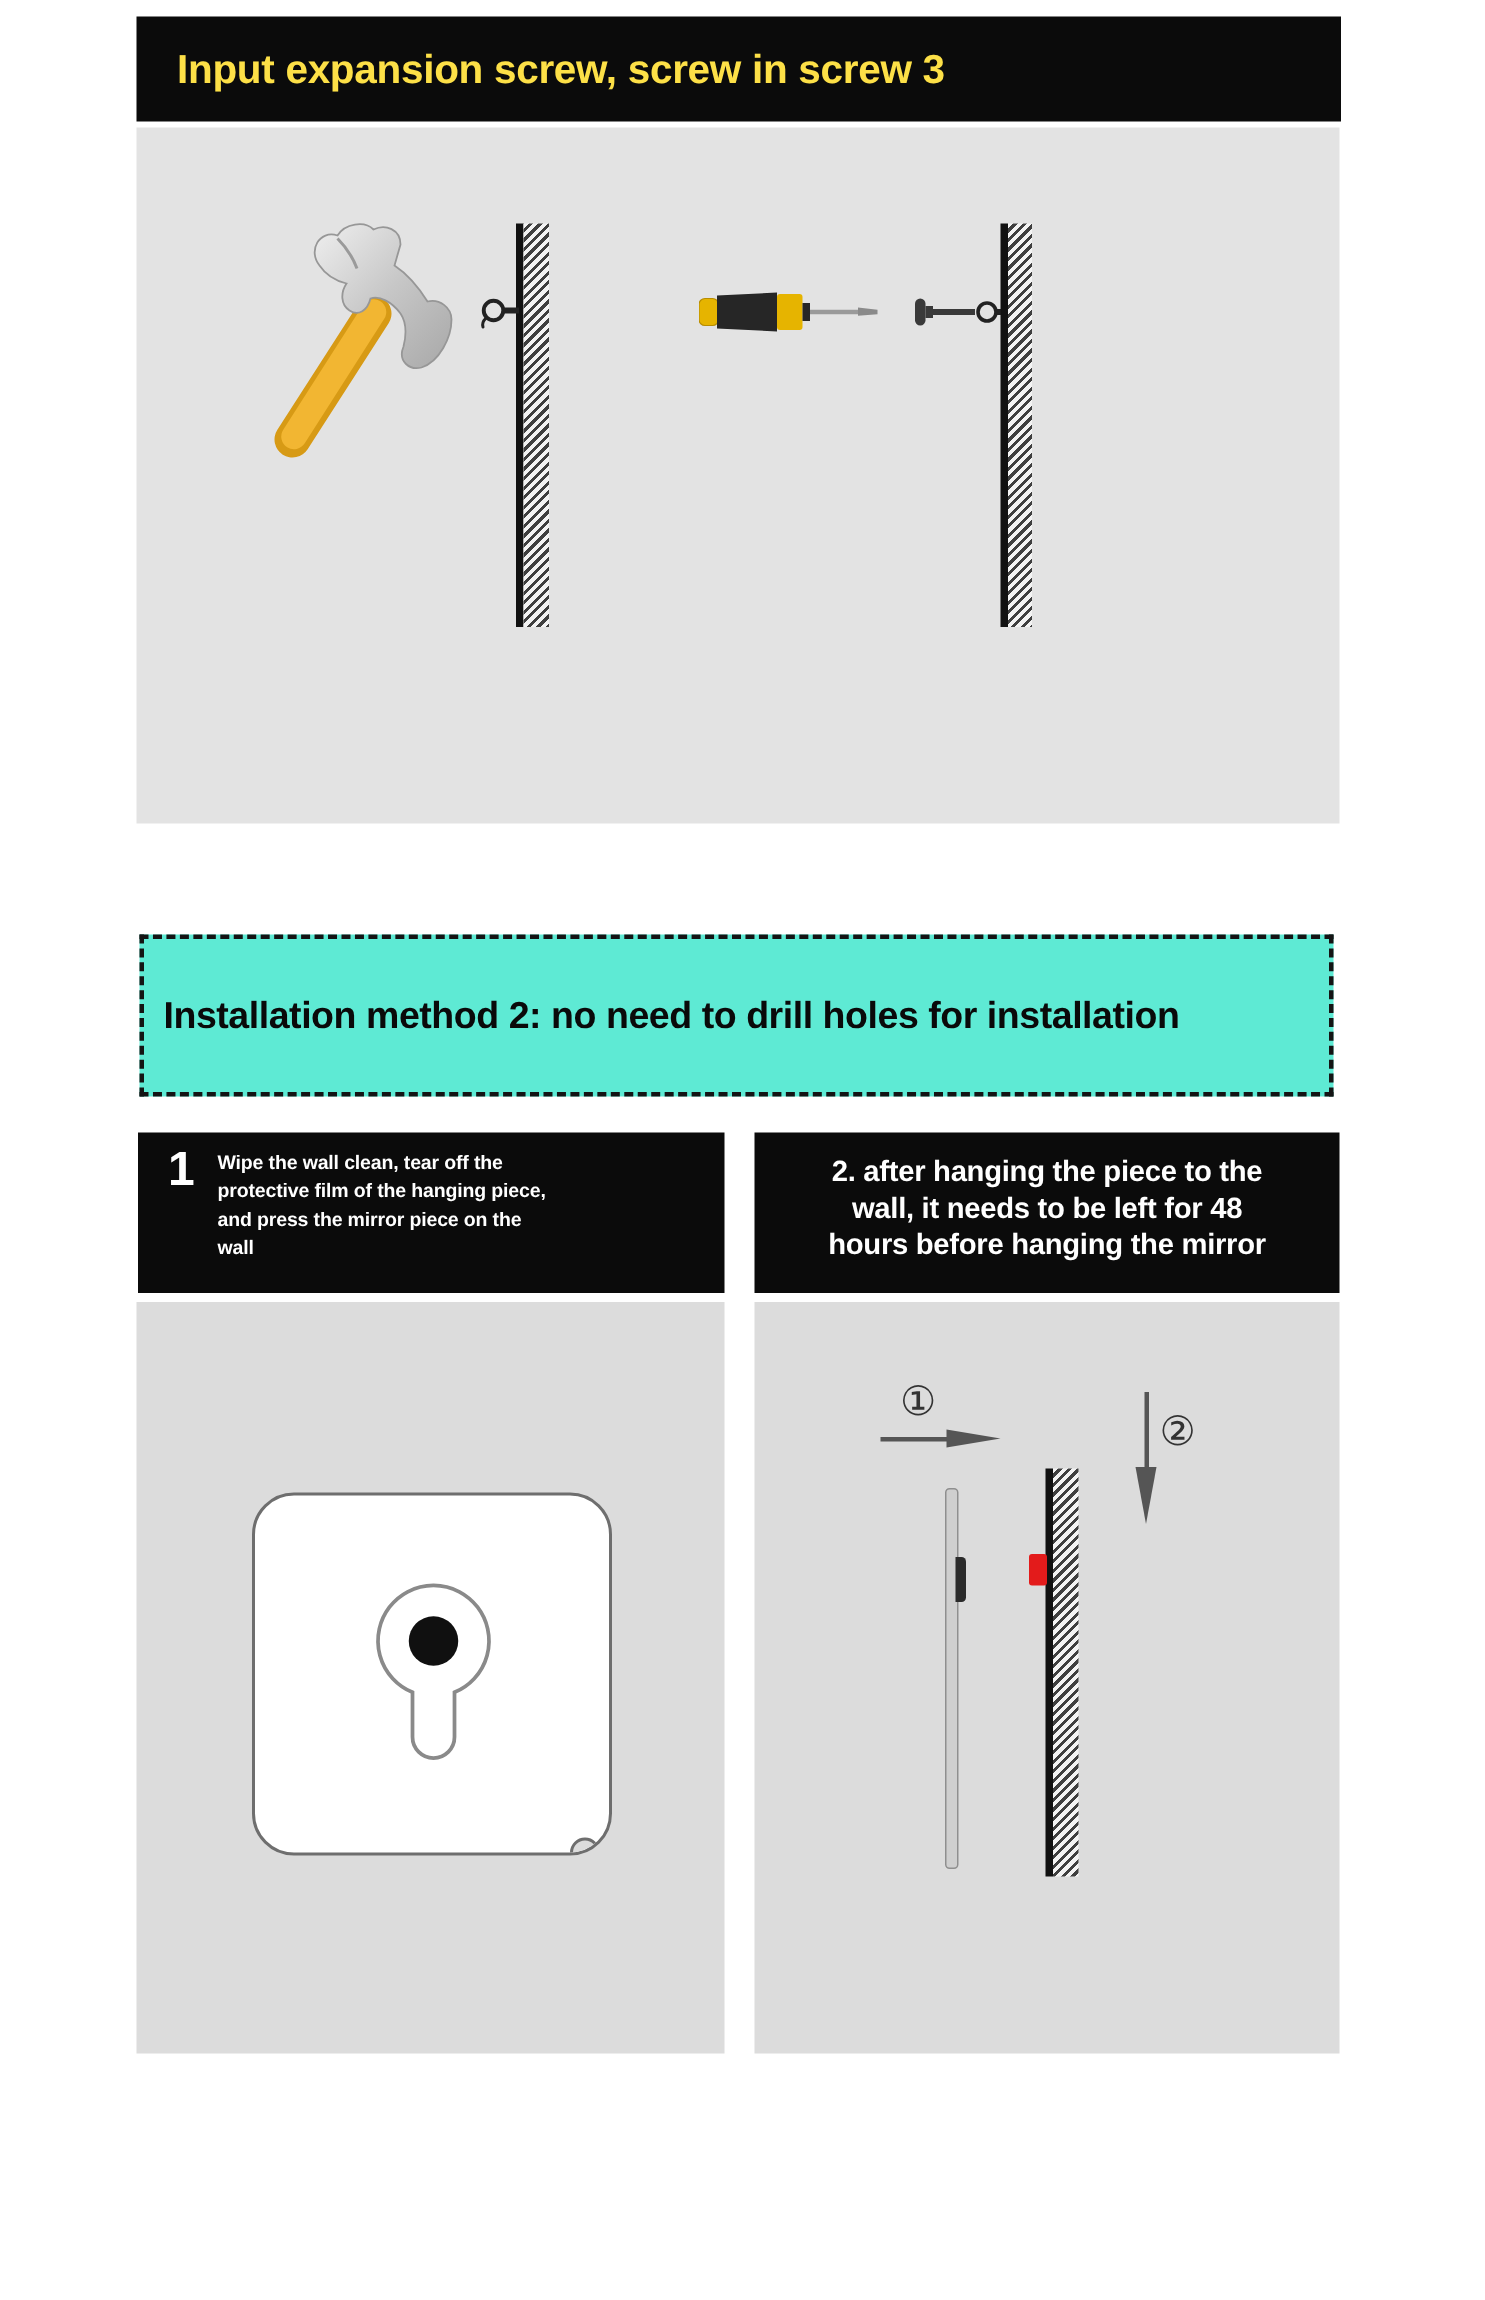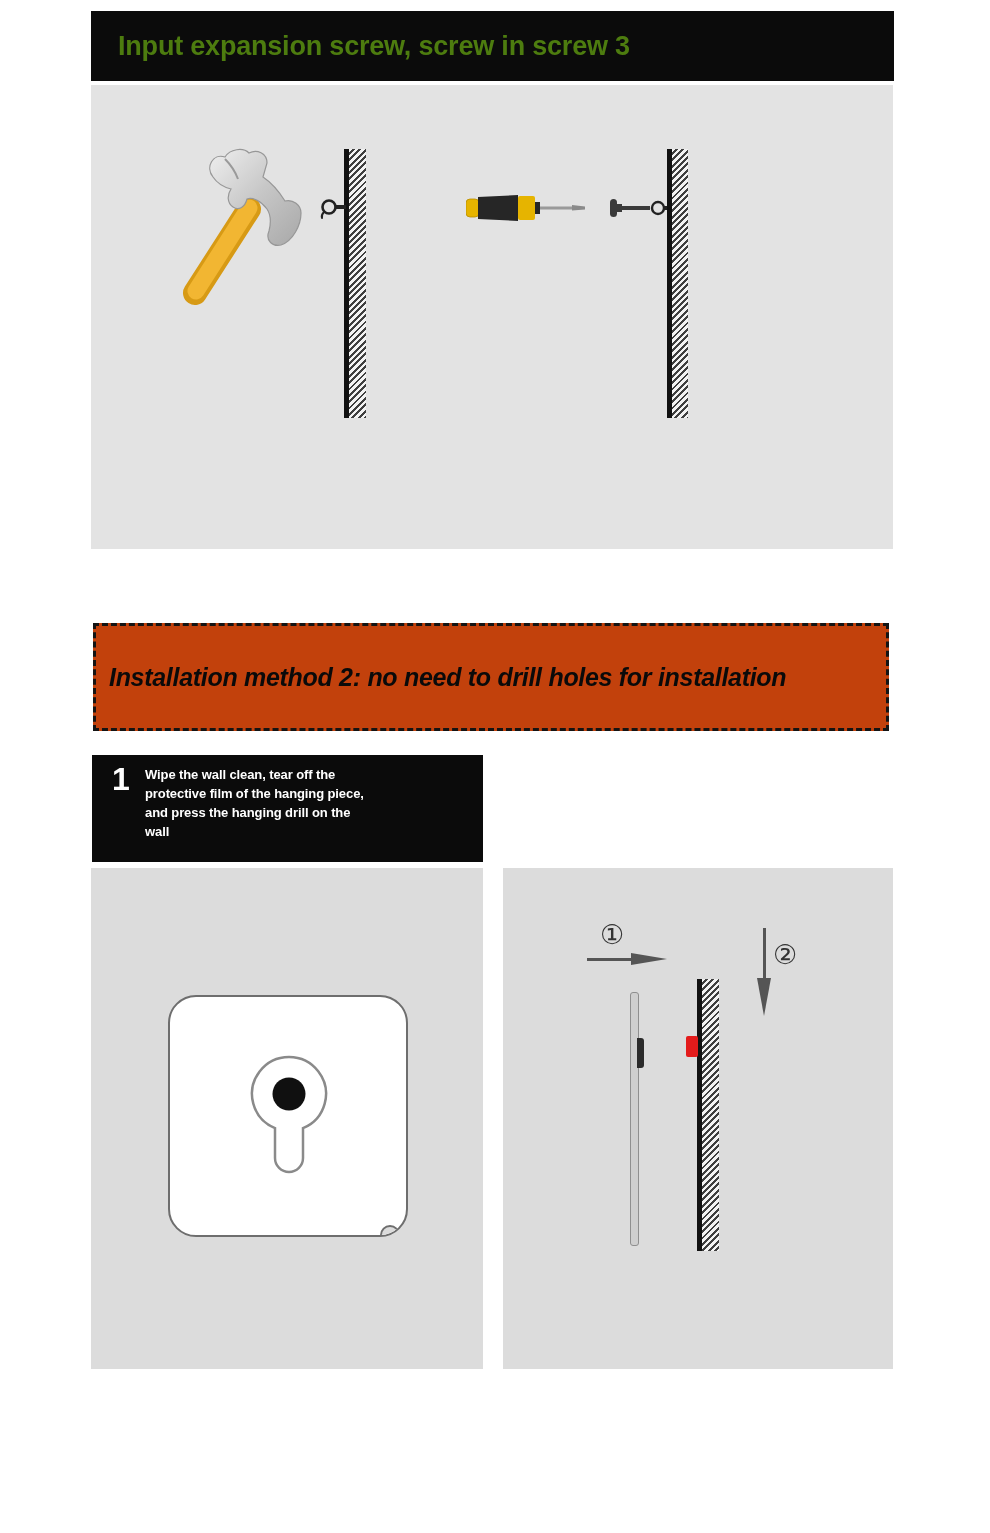--- a/index.html
+++ b/index.html
@@ -1,33 +1,33 @@
 <!DOCTYPE html>
 <html><head>
 <meta charset="utf-8">
 <style>
   html,body{margin:0;padding:0;background:#fff;}
   .page{position:relative;width:990px;height:1533px;background:#ffffff;overflow:hidden;
         font-family:"Liberation Sans",sans-serif;}
   .abs{position:absolute;}
 
   
-  .hdr1{left:91px;top:11px;width:803px;height:70px;background:#0b0b0b;color:#4d7c0f;
+  .hdr1{left:91px;top:11px;width:803px;height:70px;background:#0b0b0b;color:#fde047;
         font-size:27px;font-weight:bold;line-height:70px;padding-left:27px;box-sizing:border-box;
         letter-spacing:-0.2px;}
   .panel1{left:91px;top:85px;width:802px;height:464px;background:#e3e3e3;}
   .wallline{background:#111;}
   .hatch{background-color:#f3f3f3;
          background-image:repeating-linear-gradient(135deg,rgba(0,0,0,0) 0px,rgba(0,0,0,0) 2.5px,#3f3f3f 2.5px,#3f3f3f 4.5px);}
   .caption{left:10px;top:382px;width:620px;text-align:center;color:#3c3c3c;
            font-size:13px;font-weight:bold;line-height:19px;letter-spacing:-0.2px;}
 
   
   .dashedbox{left:93px;top:623px;width:796px;height:108px;border:3px dashed #141414;
-             box-sizing:border-box;background:#c2410c;display:flex;align-items:center;font-style:italic;}
+             box-sizing:border-box;background:#5eead4;display:flex;align-items:center;}
   .dashedbox .ttl{font-size:25px;font-weight:bold;color:#0a0a0a;padding-left:13px;letter-spacing:-0.3px;white-space:nowrap;}
 
   
   .hdr2L{left:92px;top:755px;width:391px;height:107px;background:#0b0b0b;color:#fff;}
   .hdr2R{left:503px;top:755px;width:390px;height:107px;background:#0b0b0b;color:#fff;}
   .stepnum{left:20px;top:6px;font-size:32px;font-weight:bold;}
   .step1txt{left:53px;top:10px;width:330px;font-size:13px;font-weight:bold;line-height:19px;letter-spacing:-0.1px;}
   .step2txt{left:0px;top:14px;width:390px;font-size:19.5px;font-weight:bold;line-height:24.5px;text-align:center;letter-spacing:-0.2px;}
 
   
@@ -109,25 +109,32 @@
 
   <div class="abs dashedbox">
     <div class="ttl">Installation method 2: no need to drill holes for installation</div>
   </div>
 
   <div class="abs hdr2L">
     <div class="abs stepnum">1</div>
     <div class="abs step1txt">
       <div>Wipe the wall clean, tear off the</div>
       <div>protective film of the hanging piece,</div>
-      <div>and press the hanging drill on the</div>
+      <div>and press the mirror piece on the</div>
       <div>wall</div>
     </div>
   </div>
 
+  <div class="abs hdr2R">
+    <div class="abs step2txt">
+      <div>2. after hanging the piece to the</div>
+      <div>wall, it needs to be left for 48</div>
+      <div>hours before hanging the mirror</div>
+    </div>
+  </div>
 
   <div class="abs panel2L">
     <div class="abs plate">
       <svg class="abs" style="left:79px;top:57px;" width="80" height="124" viewBox="0 0 80 124">
         <path d="M 26 74.2 A 37 37 0 1 1 54 74.2 L 54 104 A 14 14 0 0 1 26 104 Z" fill="#ffffff" stroke="#8a8a8a" stroke-width="2.5"></path>
         <circle cx="40" cy="40" r="16.5" fill="#101010"></circle>
       </svg>
       <div class="abs notch"></div>
     </div>
   </div>

